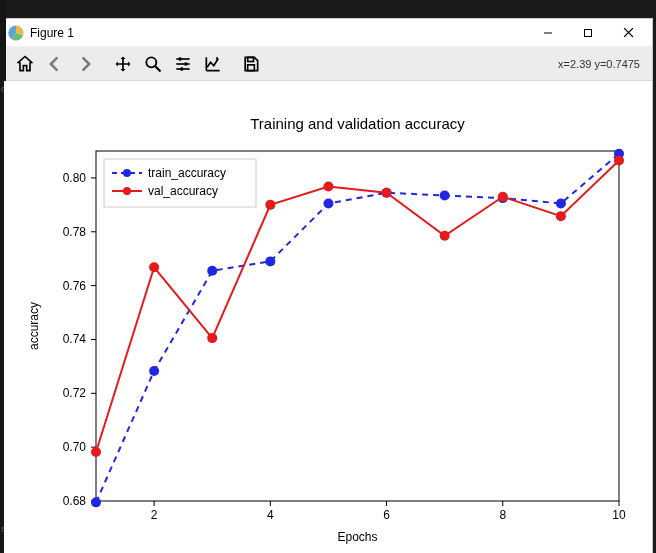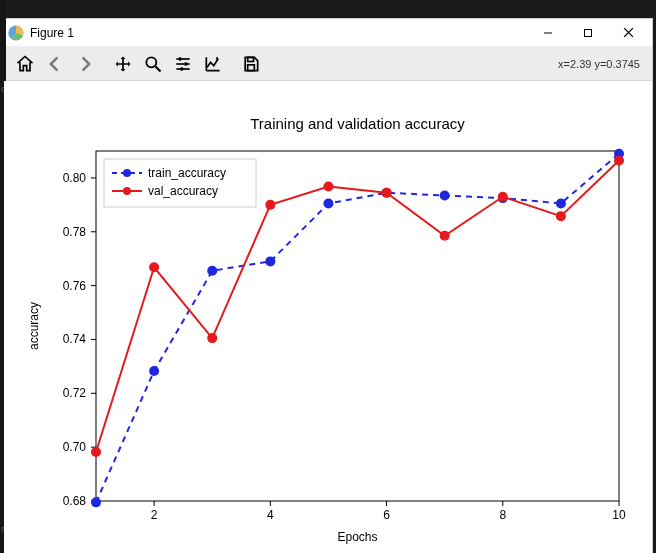--- a/index.html
+++ b/index.html
@@ -110,21 +110,21 @@
     </span>
     <span class="sep"></span>
     <span class="tbtn">
       <svg viewBox="0 0 24 24">
           <path d="M5 4 H16 L20 8 V20 H5 Z" fill="none" stroke="#000" stroke-width="2"></path>
           <rect x="8" y="4" width="7" height="5" fill="none" stroke="#000" stroke-width="2"></rect>
           <rect x="8" y="13" width="8" height="7" fill="none" stroke="#000" stroke-width="2"></rect>
         </svg>
     </span>
     <span class="spacer"></span>
-    <span class="coord">x=2.39 y=0.3745</span>
+    <span class="coord">x=2.39 y=0.7475</span>
   </div>
 
   <div class="plot-area">
     <svg id="chart-svg" width="648" height="480" viewBox="0 0 648 480">
         <rect x="92" y="70" width="523" height="350" fill="#fff" stroke="#000" stroke-width="1"></rect>
         <line x1="150.11111111111111" y1="420" x2="150.11111111111111" y2="425" stroke="#000"></line>
         <text x="150.11111111111111" y="438" text-anchor="middle" class="tick-label">2</text>
         <line x1="266.3333333333333" y1="420" x2="266.3333333333333" y2="425" stroke="#000"></line>
         <text x="266.3333333333333" y="438" text-anchor="middle" class="tick-label">4</text>
         <line x1="382.55555555555554" y1="420" x2="382.55555555555554" y2="425" stroke="#000"></line>

